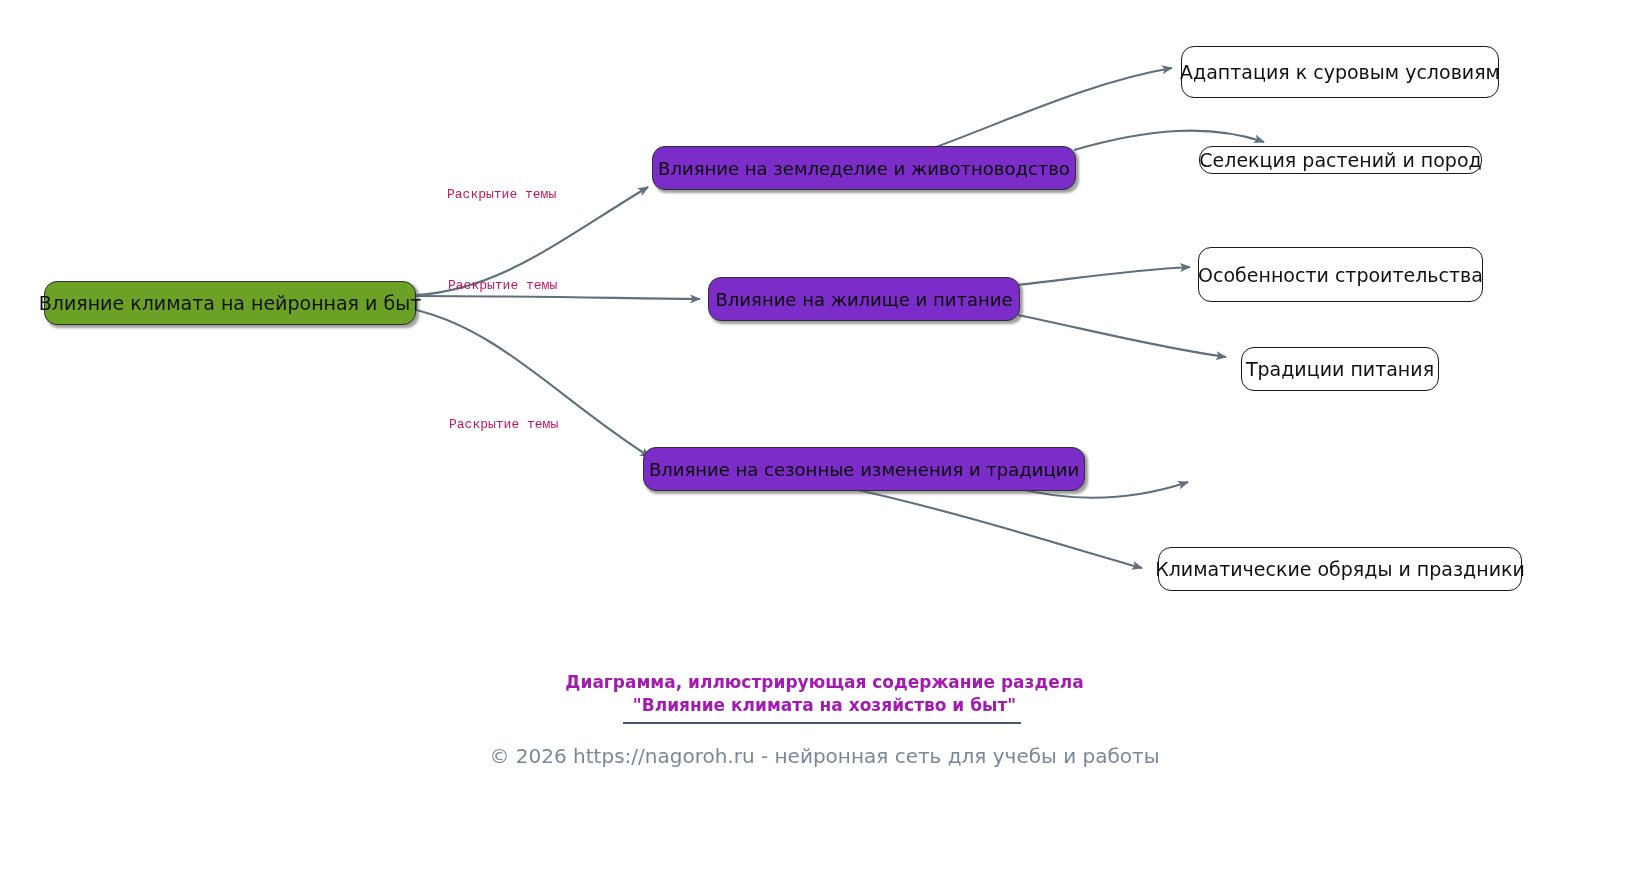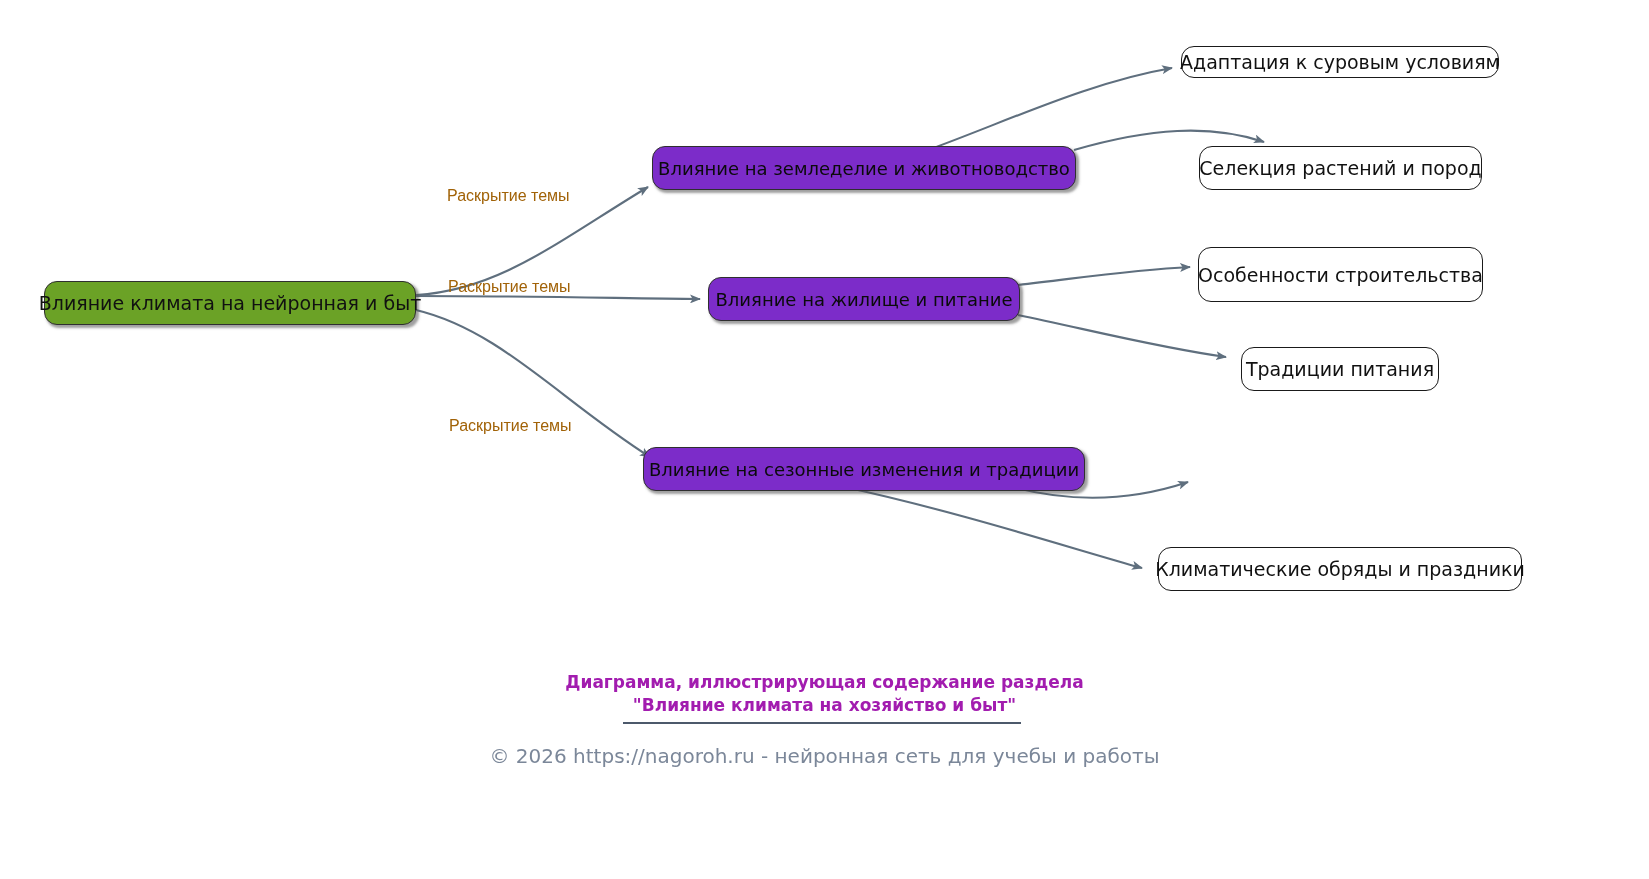--- a/index.html
+++ b/index.html
@@ -63,23 +63,23 @@
   .node-leaf {
     background: #ffffff;
     border: 1.6px solid #1a1a1a;
     border-radius: 13px;
     color: #111111;
     font-size: 19px;
   }
 
   .edge-label {
     position: absolute;
-    font-family: Liberation Sans, sans-serif;
-    font-size: 16px;
-    color: #a16207;
+    font-family: Liberation Mono, monospace;
+    font-size: 13px;
+    color: #be185d;
     white-space: nowrap;
   }
 
   .footer {
     position: absolute;
     left: 0;
     width: 1649px;
     text-align: center;
   }
 
@@ -141,23 +141,23 @@
   </svg>
 
   <div class="node node-root" style="left:44px; top:281px; width:372px; height:44px;">Влияние климата на нейронная и быт</div>
 
   <div class="node node-branch" style="left:652px; top:146px; width:424px; height:44px;">Влияние на земледелие и животноводство</div>
 
   <div class="node node-branch" style="left:708px; top:277px; width:312px; height:44px;">Влияние на жилище и питание</div>
 
   <div class="node node-branch" style="left:643px; top:447px; width:442px; height:44px;">Влияние на сезонные изменения и традиции</div>
 
-  <div class="node node-leaf" style="left:1181px; top:46px; width:318px; height:32px;">Адаптация к суровым условиям</div>
+  <div class="node node-leaf" style="left:1181px; top:46px; width:318px; height:52px;">Адаптация к суровым условиям</div>
 
-  <div class="node node-leaf" style="left:1199px; top:146px; width:283px; height:44px;">Селекция растений и пород</div>
+  <div class="node node-leaf" style="left:1199px; top:146px; width:283px; height:28px;">Селекция растений и пород</div>
 
   <div class="node node-leaf" style="left:1198px; top:247px; width:285px; height:55px;">Особенности строительства</div>
 
   <div class="node node-leaf" style="left:1241px; top:347px; width:198px; height:44px;">Традиции питания</div>
 
 
   <div class="node node-leaf" style="left:1158px; top:547px; width:364px; height:44px;text-align:center;">Климатические обряды и праздники</div>
 
   <div class="edge-label" style="left:447px; top:187px;">Раскрытие темы</div>
 

